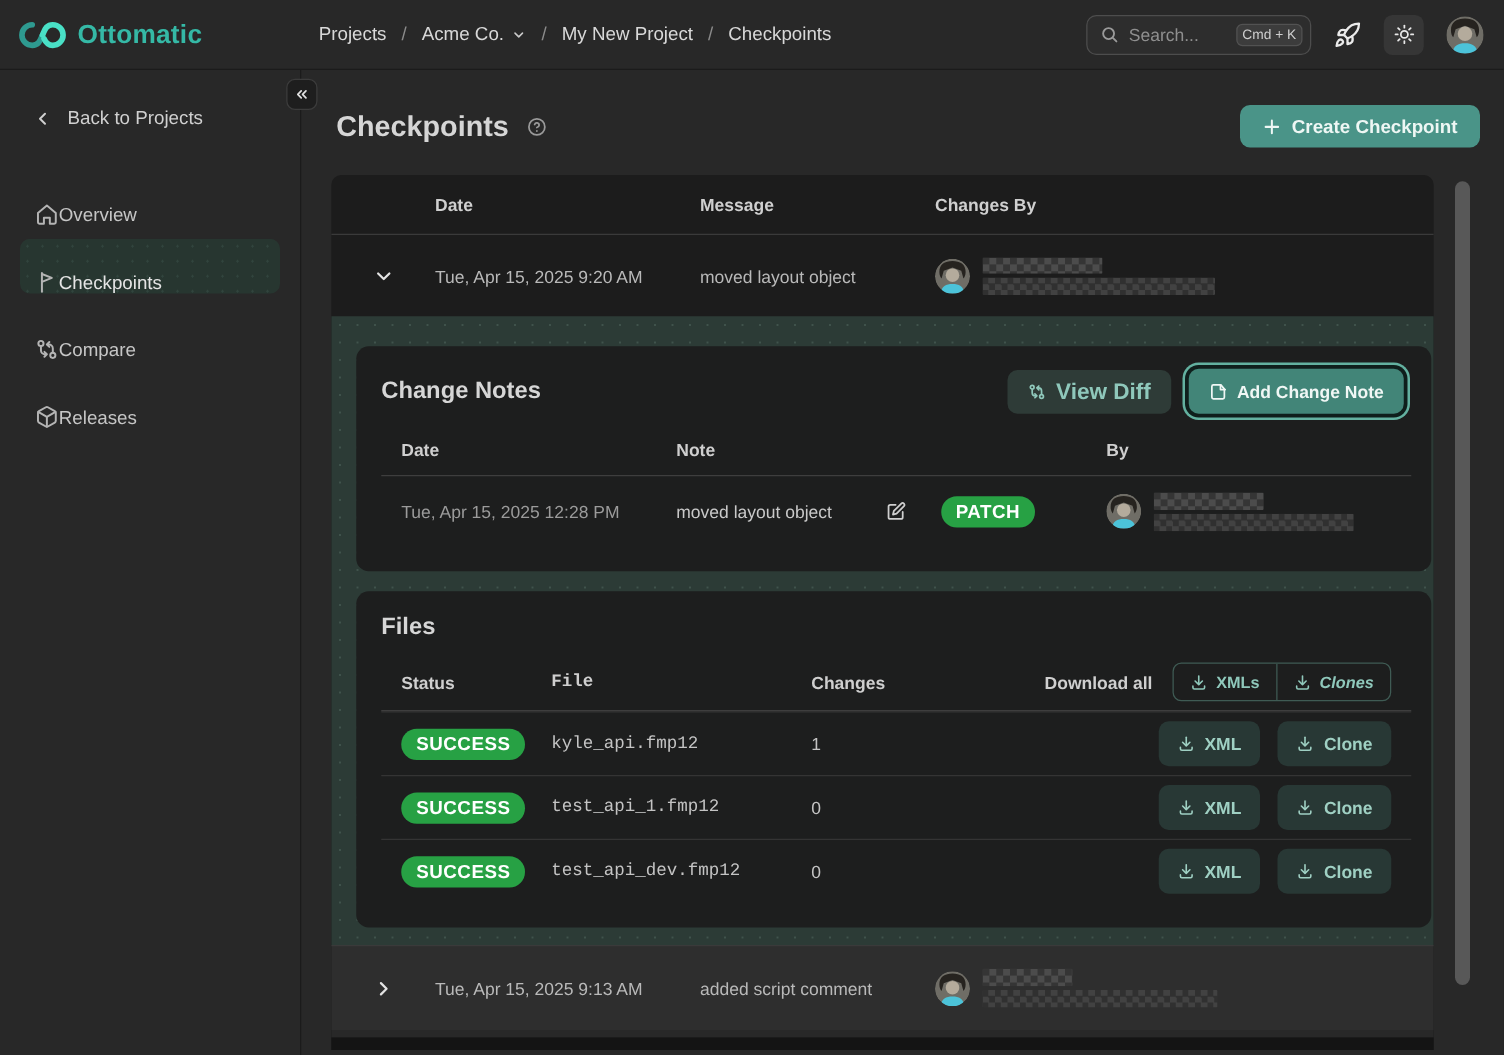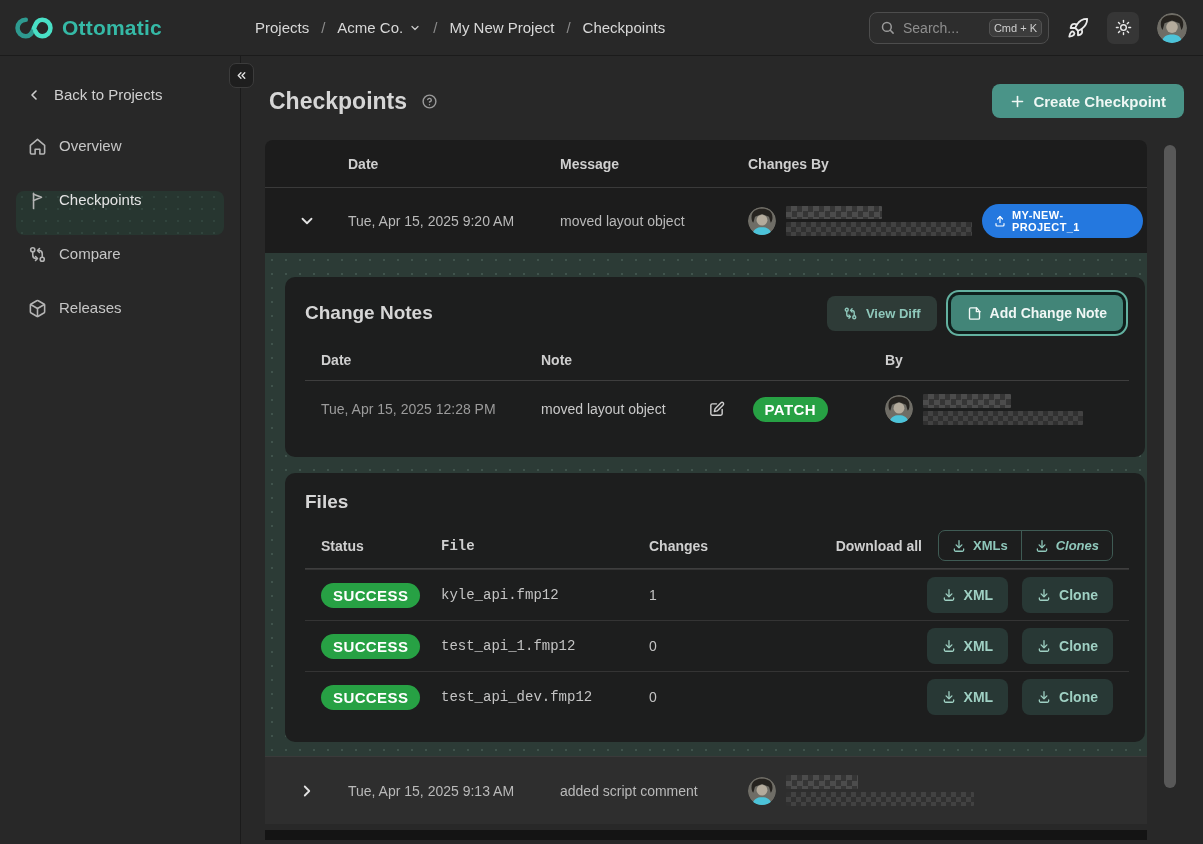--- a/index.html
+++ b/index.html
@@ -27,21 +27,21 @@
   .icon-btn { color:#e8e8e8; display:flex; align-items:center; justify-content:center; cursor:pointer; }
   .theme-btn { width:32px; height:32px; background:#363636; border-radius:7px; }
   .avatar { width:30px; height:30px; border-radius:50%; overflow:hidden; flex:0 0 auto; }
 
   
   .app { display:flex; height:788px; position:relative; }
   .sidebar { width:241px; background:#282828; border-right:1px solid #1b1b1b; padding-top:22px; }
   .back-item { display:flex; align-items:center; gap:12px; color:#d0d0d0;
     padding:8px 16px 8px 26px; font-size:15px; cursor:pointer; }
   .nav { margin-top:26px; display:flex; flex-direction:column; gap:10px; }
-  .nav-item { display:flex; align-items:flex-start; gap:12px; height:44px; margin:0 16px;
+  .nav-item { display:flex; align-items:flex-end; gap:0; height:44px; margin:0 16px;
     padding:0 12px; border-radius:8px; color:#c6c6c6; font-size:15px; cursor:pointer; }
   .nav-item .nav-ico { color:#b4b4b4; }
   .nav-item.active { background:#273630; color:#e4e4e4;
     background-image:radial-gradient(#31443d 1px, transparent 1px); background-size:12px 12px; }
   .collapse-btn { position:absolute; left:229px; top:7px; width:25px; height:25px;
     background:#1e1e1e; border:1px solid #3c3c3c; border-radius:7px; color:#e0e0e0;
     display:flex; align-items:center; justify-content:center; cursor:pointer; z-index:5; }
 
   
   .content { flex:1; position:relative; padding:28px 0 0 28px; }
@@ -73,21 +73,21 @@
   .pill-blue { background:#2478df; font-size:11px; padding:5px 12px; margin-left:auto; margin-right:4px; }
   .pill-green { background:#27a144; font-size:15px; padding:4px 12px; }
 
   
   .expanded { background:#2c3b36; background-image:radial-gradient(#40534c 1px, transparent 1px);
     background-size:14px 14px; padding:24px 2px 14px 20px; }
   .card { background:#1d1e1e; border-radius:10px; padding:18px 16px 20px 20px; }
   .card + .card { margin-top:16px; }
   .card-head { display:flex; align-items:center; }
   .card-title { font-size:19px; font-weight:700; color:#d6d6d6; }
-  .btn-viewdiff { background:#2e3b37; color:#8fc8bb; font-size:13px; height:35px; padding:0 16px; margin-left:auto; }
+  .btn-viewdiff { background:#2e3b37; color:#8fc8bb; font-size:18px; height:35px; padding:0 16px; margin-left:auto; }
   .btn-addnote { background:#428578; color:#f0f7f5; font-size:14px; height:36px; padding:0 16px;
     margin-left:14px; box-shadow:0 0 0 3px #0f1f1c, 0 0 0 5px #63b1a0; margin-right:6px; }
 
   .cn-head, .cn-row { display:flex; align-items:center; }
   .cn-head { height:42px; margin-top:8px; border-bottom:1px solid #3e3e3e;
     font-weight:700; color:#cfcfcf; }
   .cn-row { height:56px; }
   .cn-date { width:220px; flex:0 0 auto; padding-left:16px; }
   .cn-note { width:344px; flex:0 0 auto; padding-left:16px; display:flex; align-items:center; }
   .cn-by { flex:1; padding-left:16px; display:flex; align-items:center; gap:10px; }
@@ -295,30 +295,20 @@
                 <circle cx="16" cy="16" r="16" fill="#6f6d66"></circle>
                 <path d="M4 12c0-7 5-10 12-10s12 3 12 10c0 3-1 5-2 6l-2-7-8-3-8 3-2 7c-1-1-2-3-2-6z" fill="#26231f"></path>
                 <circle cx="16" cy="15" r="6.2" fill="#b4ab9c"></circle>
                 <path d="M5 32c1-7 5-9 11-9s10 2 11 9z" fill="#4cc3d9"></path>
               </svg>
           </span>
           <span class="red-lines">
             <span class="mosaic" style="width:96px;height:13px;"></span>
             <span class="mosaic tone2" style="width:186px;height:14px;"></span>
           </span>
-          <span class="pill pill-blue">
-            <span>
-              <svg width="12" height="12" viewBox="0 0 24 24" fill="none" stroke="#fff" stroke-width="2.4" stroke-linecap="round" stroke-linejoin="round">
-                  <path d="M4 17v3a2 2 0 0 0 2 2h12a2 2 0 0 0 2-2v-3"></path>
-                  <polyline points="7 8 12 3 17 8"></polyline>
-                  <line x1="12" y1="3" x2="12" y2="15"></line>
-                </svg>
-            </span>
-            <span>MY-NEW-PROJECT_1</span>
-          </span>
         </div>
       </div>
 
       <div class="expanded">
 
         <div class="card">
           <div class="card-head">
             <span class="card-title">Change Notes</span>
             <button class="btn btn-viewdiff">
               <span>

